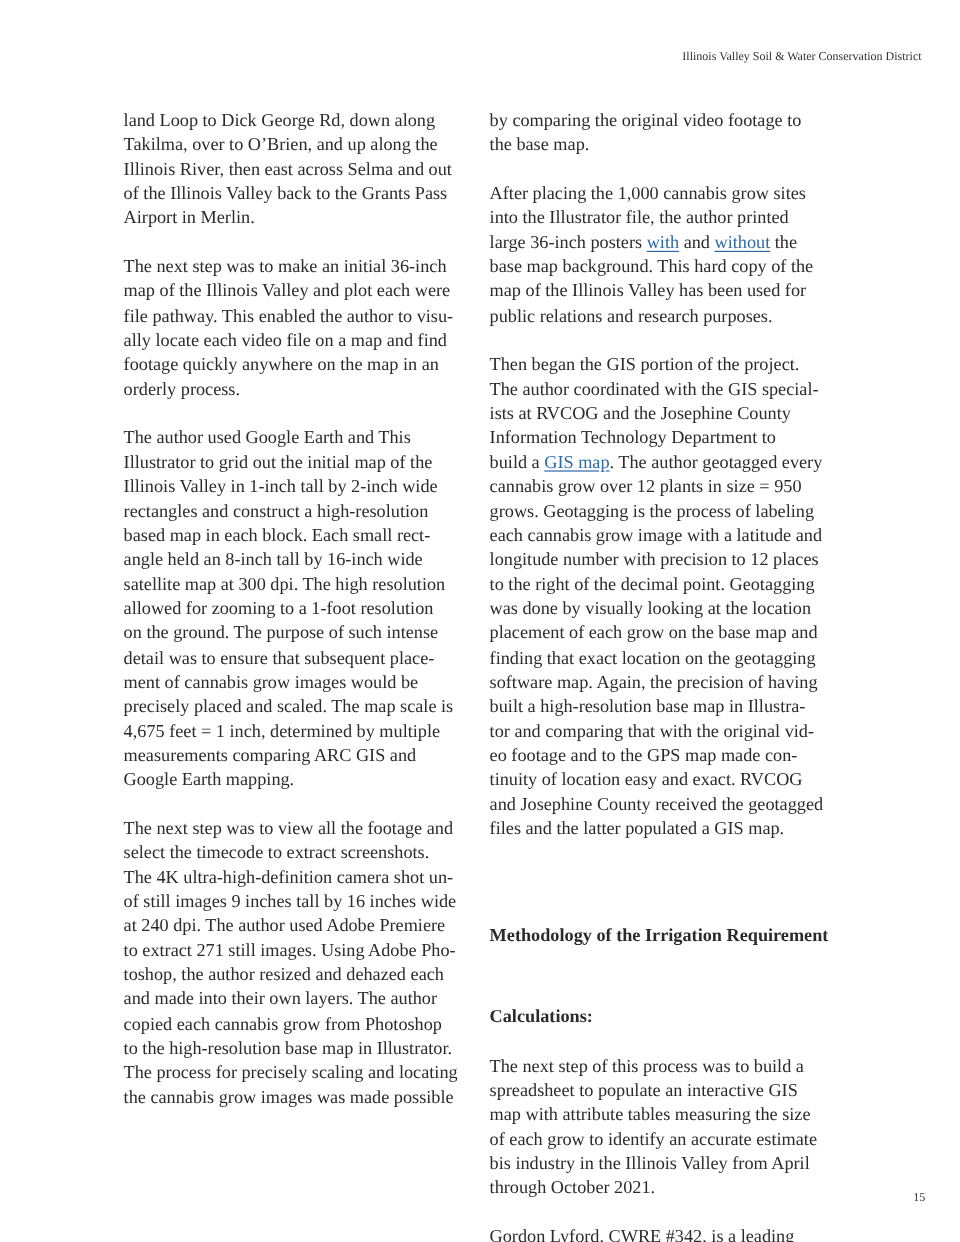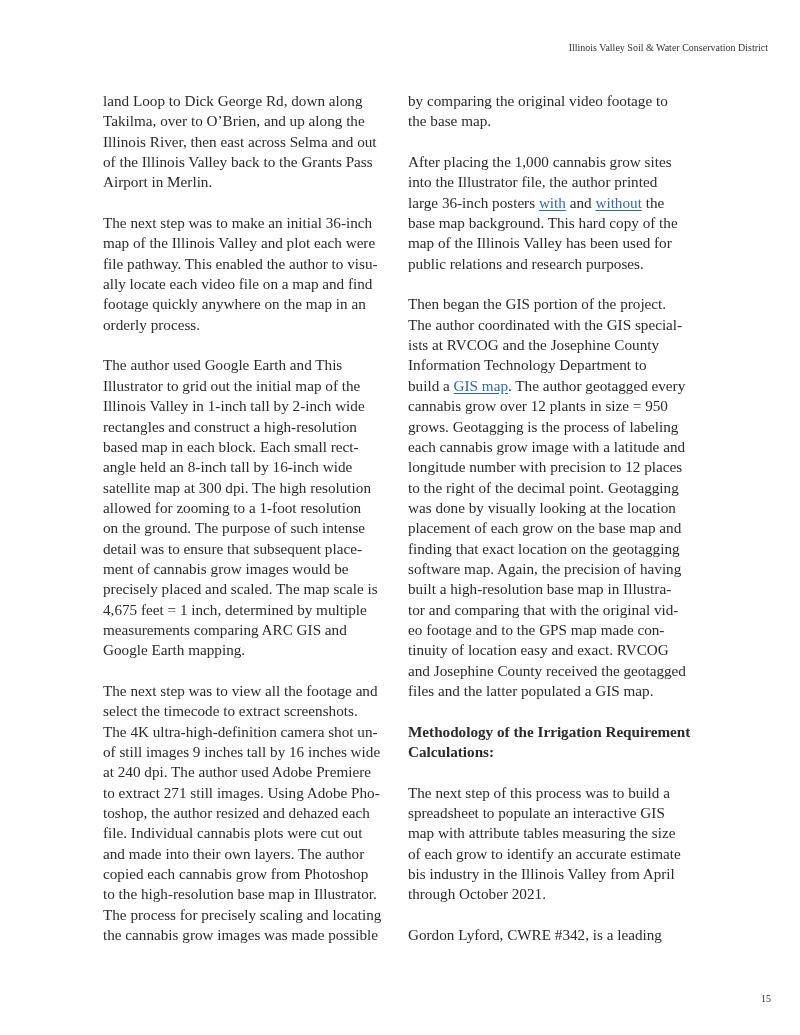--- a/index.html
+++ b/index.html
@@ -6,21 +6,21 @@
   body { width:800px; height:1035px; position:relative; overflow:hidden;
          font-family:"Liberation Serif","DejaVu Serif",serif; color:#2a2a2a; }
   .running-header { position:absolute; top:21px; right:32px; font-size:10px;
          color:#333; letter-spacing:0; white-space:nowrap;margin-top:21px; }
   .column { position:absolute; top:91px; width:302px; font-size:15.2px;
          line-height:20.35px; color:#2b2b2b; }
   .col-left { left:103px; }
   .col-right { left:408px; }
   .line { display:block; white-space:nowrap; height:20.35px; }
   .blank { display:block; height:20.35px; }
-  .bold { font-weight:bold; }
+  .bold { font-weight:bold;margin-top:48px; }
   a.doc-link { color:#2e6aa8; text-decoration:underline; text-underline-offset:2px; cursor:pointer; }
   .page-number { position:absolute; top:993px; left:761px; font-size:10px; color:#333; }
 </style>
 </head>
 <body>
 
 <div class="running-header">Illinois Valley Soil &amp; Water Conservation District</div>
 
 <div class="column col-left" id="leftCol">
     <span class="line">land Loop to Dick George Rd, down along</span>
@@ -52,21 +52,20 @@
     <span class="line">measurements comparing ARC GIS and</span>
     <span class="line">Google Earth mapping.</span>
     <span class="blank"></span>
     <span class="line">The next step was to view all the footage and</span>
     <span class="line">select the timecode to extract screenshots.</span>
     <span class="line">The 4K ultra-high-definition camera shot un-</span>
     <span class="line">of still images 9 inches tall by 16 inches wide</span>
     <span class="line">at 240 dpi. The author used Adobe Premiere</span>
     <span class="line">to extract 271 still images. Using Adobe Pho-</span>
     <span class="line">toshop, the author resized and dehazed each</span>
-    <span class="line">file. Individual cannabis plots were cut out</span>
     <span class="line">and made into their own layers. The author</span>
     <span class="line">copied each cannabis grow from Photoshop</span>
     <span class="line">to the high-resolution base map in Illustrator.</span>
     <span class="line">The process for precisely scaling and locating</span>
     <span class="line">the cannabis grow images was made possible</span>
   </div>
 
 <div class="column col-right">
   <div>
     <span class="line">by comparing the original video footage to</span>

